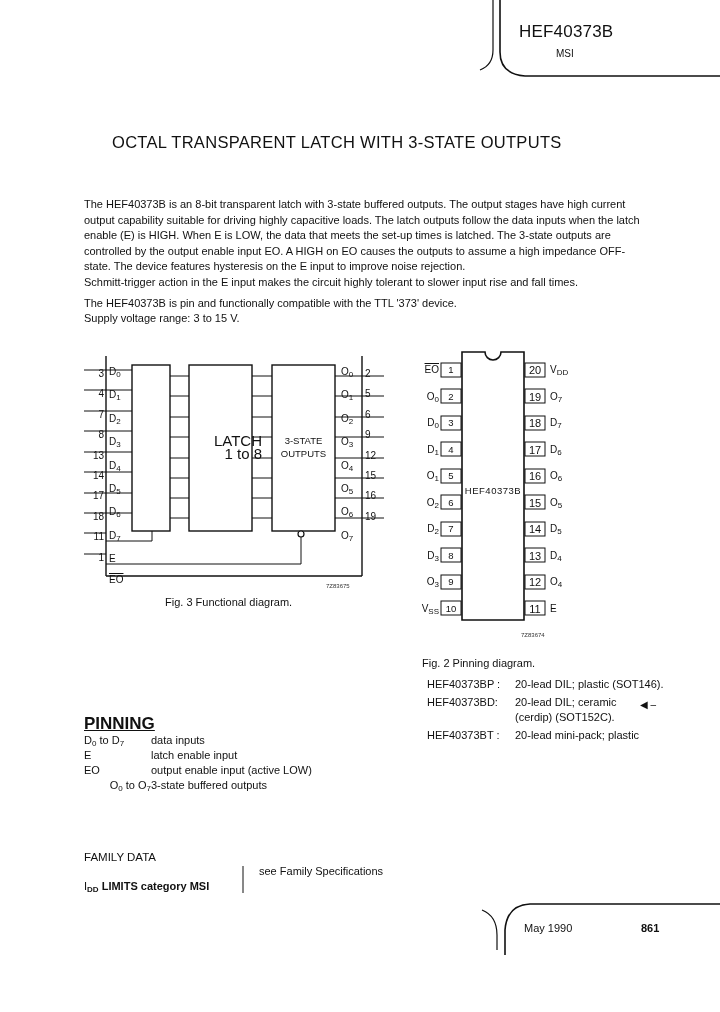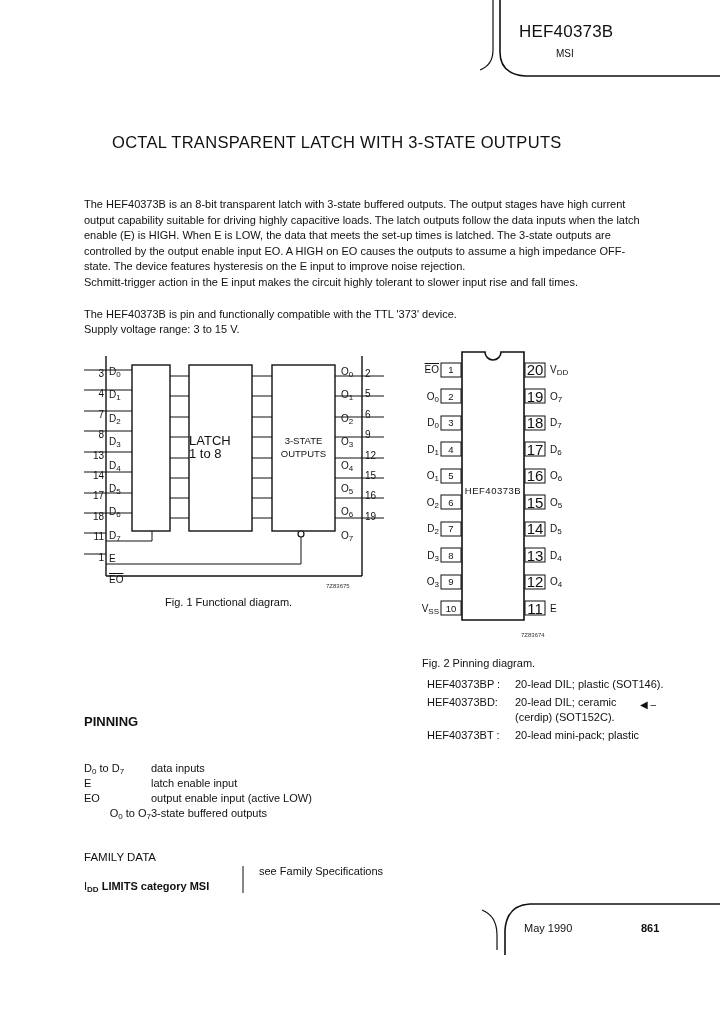--- a/index.html
+++ b/index.html
@@ -7,22 +7,22 @@
       font-family: "Liberation Sans", sans-serif; color: #111; }
     .abs { position: absolute; }
     .hdr-title { left: 519px; top: 22px; font-size: 17px; letter-spacing: 0.2px; }
     .hdr-sub { left: 556px; top: 48px; font-size: 10px; font-weight: normal; }
     .title { left: 112px; top: 133px; font-size: 16.5px; letter-spacing: 0.3px; }
     .para { left: 84px; width: 560px; font-size: 11px; line-height: 15.6px; }
     .para p { margin: 0; }
     .cap { font-size: 11px; }
     sub { font-size: 8px; vertical-align: -2px; }
     .ol { text-decoration: overline; }
-    .pinning-h { left: 84px; top: 714px; font-size: 13px; font-weight: bold; }
-    .pin-row { left: 84px; font-size: 11px; margin-top: 28px; }
+    .pinning-h { left: 84px; top: 714px; font-size: 17px; font-weight: bold; text-decoration: underline; }
+    .pin-row { left: 84px; font-size: 11px; }
     .pin-row .k { display: inline-block; width: 67px; }
     .fam-h { left: 84px; top: 851px; font-size: 11.5px; }
     .idd { left: 84px; top: 880px; font-size: 11px; font-weight: bold; }
     .see { left: 259px; top: 865px; font-size: 11px; }
     .foot-date { left: 524px; top: 922px; font-size: 11px; }
     .foot-page { left: 641px; top: 922px; font-size: 11px; font-weight: bold; }
     .pkg { left: 383px; font-size: 11px; line-height: 15px; }
     .pkg .pn { display: inline-block; width: 88px; padding-left: 44px; }
     .tiny { font-size: 6px; color: #333; }
   </style>
@@ -41,21 +41,21 @@
 </svg>
 
 <div class="abs hdr-title">HEF40373B</div>
 <div class="abs hdr-sub">MSI</div>
 
 <div class="abs title">OCTAL TRANSPARENT LATCH WITH 3-STATE OUTPUTS</div>
 
 <div class="abs para" style="top:197px;">
   <p>The HEF40373B is an 8-bit transparent latch with 3-state buffered outputs. The output stages have high current output capability suitable for driving highly capacitive loads. The latch outputs follow the data inputs when the latch enable (E) is HIGH. When E is LOW, the data that meets the set-up times is latched. The 3-state outputs are controlled by the output enable input EO. A HIGH on EO causes the outputs to assume a high impedance OFF-state. The device features hysteresis on the E input to improve noise rejection.</p>
   <p>Schmitt-trigger action in the E input makes the circuit highly tolerant to slower input rise and fall times.</p>
-  <p style="margin-top:16px;">The HEF40373B is pin and functionally compatible with the TTL '373' device.</p>
+  <p style="margin-top:5px;">The HEF40373B is pin and functionally compatible with the TTL '373' device.</p>
   <p>Supply voltage range: 3 to 15 V.</p>
 </div>
 
 <div class="abs" style="left:84px;top:356px;width:300px;height:250px;">
   <svg class="abs" style="left:0;top:0" width="300" height="240">
 
     <line x1="22" y1="0" x2="22" y2="220" stroke="#111" stroke-width="1.4"></line>
     <line x1="278" y1="0" x2="278" y2="220" stroke="#111" stroke-width="1.4"></line>
     <line x1="22" y1="220" x2="278" y2="220" stroke="#111" stroke-width="1.4"></line>
 
@@ -126,21 +126,21 @@
     <div><span>D</span><sub>2</sub></div>
     <div><span>D</span><sub>3</sub></div>
     <div><span>D</span><sub>4</sub></div>
     <div><span>D</span><sub>5</sub></div>
     <div><span>D</span><sub>6</sub></div>
     <div><span>D</span><sub>7</sub></div>
     <div>E</div>
     <div class="ol">EO</div>
   </div>
 
-  <div class="abs" style="left:105px;top:78px;width:73px;text-align:left;font-size:13px;line-height:13px;">
+  <div class="abs" style="left:105px;top:78px;width:73px;text-align:right;font-size:15px;line-height:13px;">
     <div>LATCH</div>
     <div>1 to 8</div>
   </div>
   <div class="abs" style="left:188px;top:78px;width:63px;text-align:center;font-size:9.5px;line-height:13px;">
     <div>3-STATE</div>
     <div>OUTPUTS</div>
   </div>
 
   <div class="abs cap" style="left:257px;top:6px;font-size:10px;line-height:20.4px;">
     <div><span>O</span><sub>0</sub></div>
@@ -158,21 +158,21 @@
     <div>6</div>
     <div>9</div>
     <div>12</div>
     <div>15</div>
     <div>16</div>
     <div>19</div>
   </div>
 
   <div class="abs tiny" style="left:242px;top:227px;">7Z83675</div>
 </div>
-<div class="abs cap" style="left:165px;top:596px;">Fig. 1  Functional diagram.</div>
+<div class="abs cap" style="left:165px;top:596px;">Fig. 3  Functional diagram.</div>
 
 <div class="abs" style="left:415px;top:350px;width:180px;height:300px;">
   <svg class="abs" style="left:0;top:0" width="180" height="300">
     <path d="M47 2 L70 2 A8 8 0 0 0 86 2 L109 2 L109 270 L47 270 Z" fill="#fff" stroke="#111" stroke-width="1.6"></path>
     <g fill="#fff" stroke="#111" stroke-width="1">
       <rect x="26" y="13" width="20" height="14"></rect>
         <rect x="26" y="39" width="20" height="14"></rect>
       <rect x="26" y="66" width="20" height="14"></rect>
         <rect x="26" y="92" width="20" height="14"></rect>
       <rect x="26" y="119" width="20" height="14"></rect>
@@ -213,21 +213,21 @@
     <div style="height:26.5px;line-height:14px;">3</div>
     <div style="height:26.5px;line-height:14px;">4</div>
     <div style="height:26.5px;line-height:14px;">5</div>
     <div style="height:26.5px;line-height:14px;">6</div>
     <div style="height:26.5px;line-height:14px;">7</div>
     <div style="height:26.5px;line-height:14px;">8</div>
     <div style="height:26.5px;line-height:14px;">9</div>
     <div style="height:26.5px;line-height:14px;">10</div>
   </div>
 
-  <div class="abs" style="left:110px;top:13px;width:20px;text-align:center;font-size:15px;">
+  <div class="abs" style="left:110px;top:13px;width:20px;text-align:center;font-size:11px;">
     <div style="height:26.5px;line-height:14px;">20</div>
     <div style="height:26.5px;line-height:14px;">19</div>
     <div style="height:26.5px;line-height:14px;">18</div>
     <div style="height:26.5px;line-height:14px;">17</div>
     <div style="height:26.5px;line-height:14px;">16</div>
     <div style="height:26.5px;line-height:14px;">15</div>
     <div style="height:26.5px;line-height:14px;">14</div>
     <div style="height:26.5px;line-height:14px;">13</div>
     <div style="height:26.5px;line-height:14px;">12</div>
     <div style="height:26.5px;line-height:14px;">11</div>

